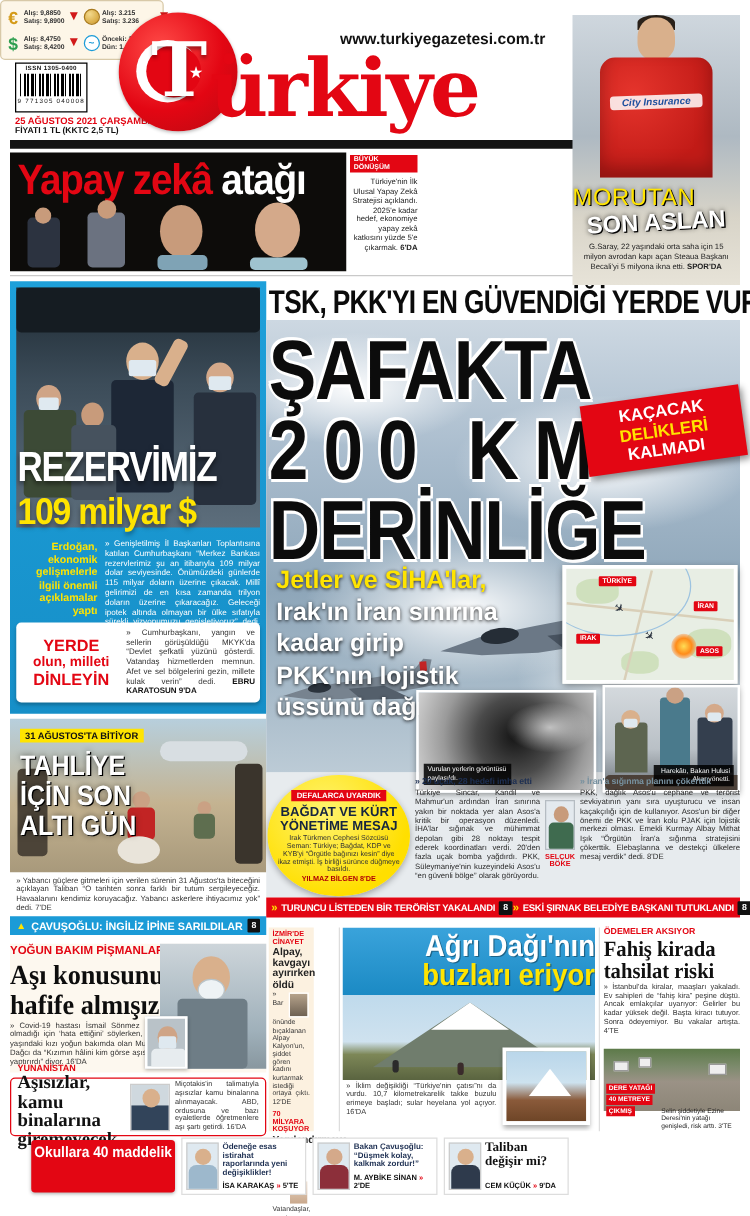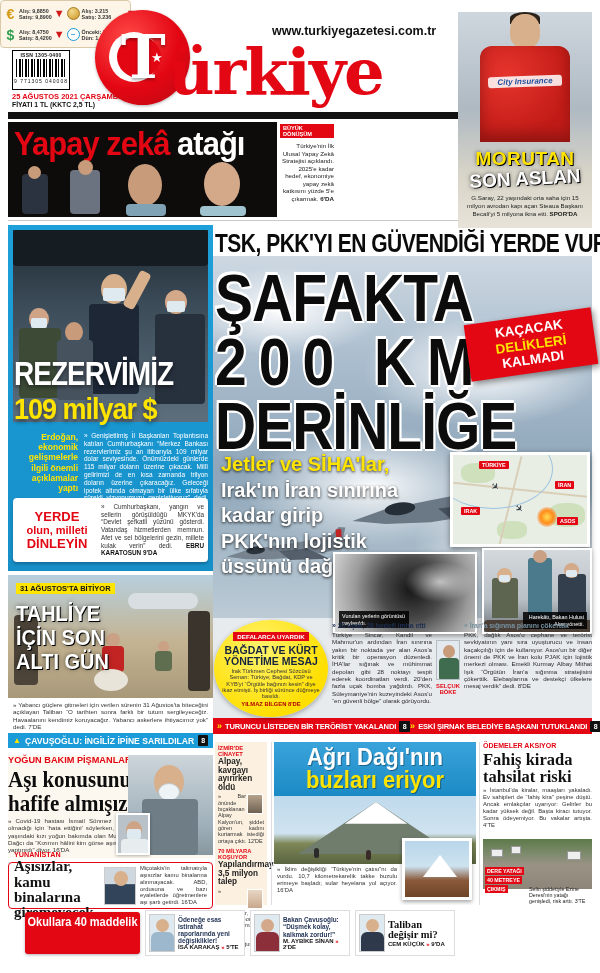--- a/index.html
+++ b/index.html
@@ -25,21 +25,21 @@
   .black-bar{left:8px;top:112px;width:584px;height:7px;background:#121212;z-index:1}
   
   .sport{left:458px;top:12px;width:134px;height:216px;z-index:2;overflow:hidden;
          background:linear-gradient(180deg,#cfd7de 0%,#aeb9c2 45%,#d8d4c8 75%,#e7e3d8 100%)}
   .sp-head{left:52px;top:2px;width:30px;height:34px;border-radius:46% 46% 40% 40%;background:#d9b08c}
   .sp-hair{left:52px;top:0;width:30px;height:12px;border-radius:50% 50% 0 0;background:#2a2119}
   .sp-shirt{left:22px;top:34px;width:90px;height:96px;border-radius:12px 12px 0 0;
             background:radial-gradient(circle at 30% 30%,#e5342c,#c21b17 70%);box-shadow:inset 0 -8px 14px rgba(0,0,0,.25)}
   .sp-sponsor{left:30px;top:64px;width:74px;text-align:center;font-size:8px;font-style:italic;font-weight:bold;
               color:#1d4f9e;background:rgba(255,255,255,.85);border-radius:3px;padding:1px 0;transform:rotate(-2deg)}
-  .sp-name{left:0;top:136px;width:134px;text-align:center;font-size:19px;font-weight:700;color:#ffe400;
+  .sp-name{left:0;top:136px;width:134px;text-align:left;font-size:19px;font-weight:400;color:#ffe400;
            text-shadow:1px 1px 0 #000,0 0 4px rgba(0,0,0,.6);letter-spacing:.5px}
   .sp-sub{left:0;top:156px;width:134px;text-align:center;font-size:19px;font-weight:800;color:#fff;
           text-shadow:1px 1px 0 #000,0 0 4px rgba(0,0,0,.7);transform:rotate(-3deg)}
   .sp-body{left:6px;top:182px;width:122px;font-size:6.2px;line-height:1.25;text-align:center;color:#222}
   .sp-page{font-weight:800}
   
   .ai-block{left:8px;top:122px;width:269px;height:95px;background:#0d0c0a;overflow:hidden}
   .ai-title{left:6px;top:2px;font-size:31px;font-weight:800;transform:scaleY(1.1);transform-origin:left top;letter-spacing:-1px}
   .ai-red{color:#e30613}.ai-white{color:#fff}
   .fig{position:absolute;border-radius:4px}
@@ -126,28 +126,28 @@
   .col1-title{color:#1d2f52}.col2-title{color:#76909f}
   .col-body{margin-top:2px;font-size:6.2px;line-height:1.18;color:#2a2a2a;text-align:justify}
   .portrait{left:436px;top:640px;width:24px;height:40px;background:#e3e9ee;border:1px solid #b5bcc2;z-index:4;overflow:hidden}
   .portrait-cap{left:428px;top:683px;width:40px;text-align:center;font-size:5.8px;font-weight:800;color:#e30613;line-height:1.05;z-index:4}
   .ticker{left:213px;top:718px;width:379px;height:16px;background:#e30613;display:flex;align-items:center;
           justify-content:space-between;padding:0 4px;z-index:4}
   .tk-item{display:flex;align-items:center;gap:3px}
   .tk-chev{color:#ffe400;font-size:9px;font-weight:800}
   .tk-text{color:#fff;font-size:7.6px;font-weight:800;white-space:nowrap;letter-spacing:-.2px}
   
-  .izmir{left:215px;top:742px;width:52px;height:163px;background:#fcf1e0;padding:3px}
+  .izmir{left:215px;top:742px;width:36px;height:163px;background:#fcf1e0;padding:3px}
   .sm-kicker{font-size:5.8px;font-weight:800;color:#e30613}
   .sm-title{margin:1px 0;font-size:8.2px;font-weight:800;color:#222;line-height:1.05}
   .sm-body{font-size:5.5px;line-height:1.15;color:#333;text-align:justify}
   .sm-photo{float:right;width:16px;height:20px;background:linear-gradient(180deg,#b6a38c,#6e6152);border:1px solid #fff;margin:1px}
   .vdiv{position:absolute;top:742px;height:163px;width:1px;background:#ddd}
   .agri{left:274px;top:742px;width:202px;height:163px;overflow:hidden;background:#fff}
-  .ag-head{left:0;top:0;width:202px;height:54px;background:linear-gradient(180deg,#3aa3db,#1b8ac4);text-align:center;padding-top:4px;z-index:2}
+  .ag-head{left:0;top:0;width:202px;height:54px;background:linear-gradient(180deg,#3aa3db,#1b8ac4);text-align:right;padding-top:4px;z-index:2}
   .ag-t1{font-size:22px;font-weight:800;color:#fff;line-height:1;transform:scaleY(1.1);text-shadow:1px 1px 0 rgba(0,0,0,.35)}
   .ag-t2{font-size:22px;font-weight:800;color:#ffe400;line-height:1;margin-top:1px;transform:scaleY(1.1);text-shadow:1px 1px 0 rgba(0,0,0,.35)}
   .ag-photo{left:0;top:54px;width:202px;height:68px;overflow:hidden;background:linear-gradient(180deg,#bfdaec 0%,#cfe2ef 55%,#7d8757 70%,#5a6440 100%)}
   .ag-mnt{left:24px;top:6px;width:156px;height:52px;background:#707d6d;clip-path:polygon(50% 0,100% 100%,0 100%)}
   .ag-snow{left:24px;top:6px;width:156px;height:52px;background:#fff;clip-path:polygon(50% 0,70% 42%,30% 42%)}
   .ag-cap{left:3px;top:124px;width:120px;font-size:5.9px;line-height:1.2;color:#333;text-align:justify}
   .ag-inset{left:128px;top:96px;width:70px;height:62px;border:3px solid #fff;box-shadow:0 2px 4px rgba(0,0,0,.35);z-index:3;overflow:hidden;
             background:linear-gradient(180deg,#b9d6ea 0%,#cde2ef 45%,#8a5a3a 70%,#6e4527 100%)}
   .ag-inset-snow{left:18px;top:14px;width:34px;height:22px;background:#fff;clip-path:polygon(50% 0,100% 100%,0 100%)}
   .fahis{left:483px;top:742px;width:109px;height:163px}
@@ -178,21 +178,21 @@
   .korona{left:25px;top:912px;width:115px;height:42px;background:#e30613;border-radius:3px;text-align:center;padding-top:4px;
           box-shadow:0 1px 3px rgba(0,0,0,.3)}
   .ko-l1{font-size:11px;font-weight:800;color:#fff;transform:scaleY(1.1)}
   .ko-l2{font-size:12.5px;font-weight:800;color:#ffe400;display:inline-block;transform:scaleY(1.1);margin-top:1px}
   .ko-page{display:inline-flex;background:#7a0b0b;color:#fff;font-size:7.5px;font-weight:bold;width:13px;height:11px;
            align-items:center;justify-content:center;margin-left:2px;vertical-align:2px}
   .card{position:absolute;top:910px;width:100px;height:46px;background:#fff;border:1px solid #ddd;display:flex;padding:3px;gap:3px}
   .card-photo{width:26px;height:38px;background:#dfe9f0;border:1px solid #ccc;position:relative;overflow:hidden;flex:none}
   .card-head{position:absolute;left:6px;top:4px;width:13px;height:13px;border-radius:50%;background:#d9b08c}
   .card-bodyshape{position:absolute;left:1px;top:17px;width:23px;height:21px;border-radius:6px 6px 0 0}
-  .card-text{flex:1;display:flex;flex-direction:column;justify-content:center}
+  .card-text{flex:1;display:flex;flex-direction:column;justify-content:space-between}
   .card-title{font-size:6.4px;font-weight:bold;color:#1d2f52;line-height:1.1}
   .card-title-serif{font-family:"Liberation Serif",serif;font-size:10.5px;font-weight:800;color:#111;line-height:1}
   .card-sig{font-size:6px;font-weight:800;color:#111}
   .card-chev{color:#e30613}
   .market{left:461px;top:908px;width:131px;height:48px;background:#fdf6e8;border:1px solid #d8c9a8;border-radius:4px;
           display:grid;grid-template-columns:1fr 1fr;grid-template-rows:1fr 1fr;padding:2px}
   .mk-cell{display:flex;align-items:center;gap:2px;padding:0 1px}
   .mk-icon{width:13px;height:13px;flex:none;display:flex;align-items:center;justify-content:center;border-radius:50%;font-weight:800}
   .mk-euro{color:#d49a17;font-size:14px}
   .mk-gold{background:radial-gradient(circle at 35% 30%,#f3d98c,#d8ab45 70%,#a87a1e);border:1px solid #a87a1e}

